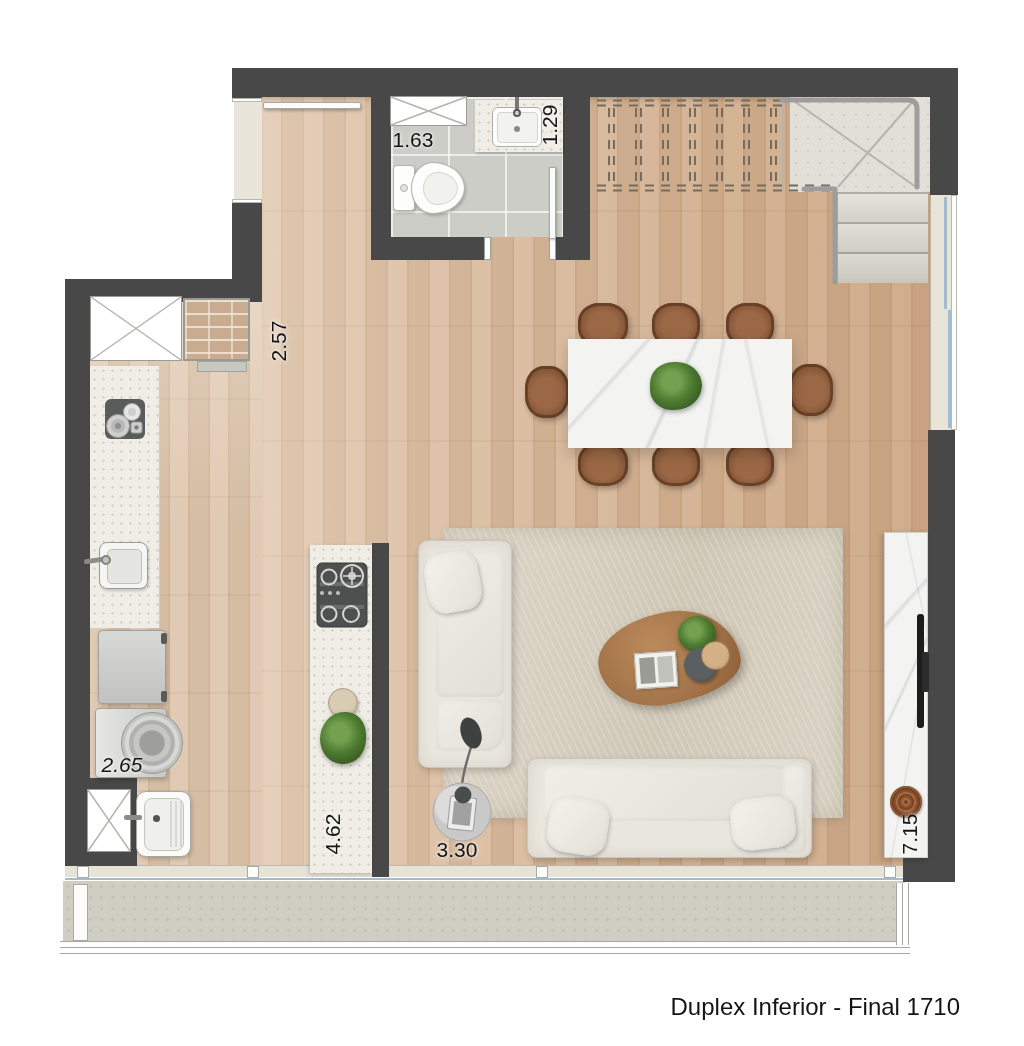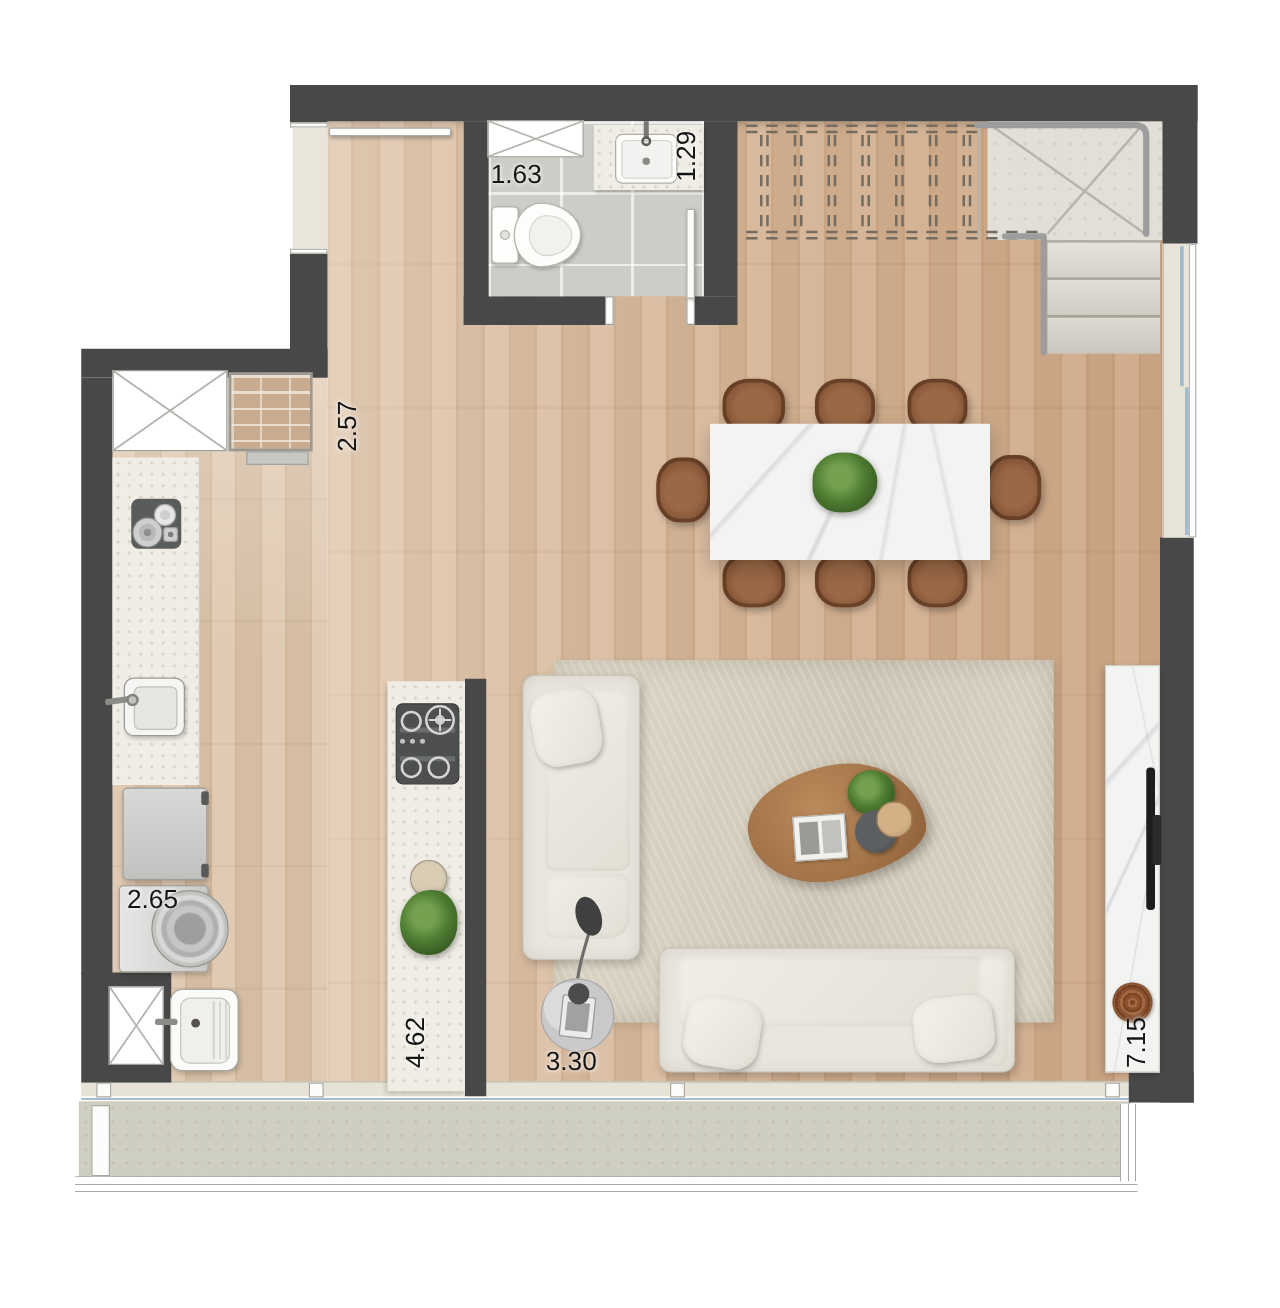--- a/index.html
+++ b/index.html
@@ -265,18 +265,19 @@
       <rect x="449" y="797" width="26" height="33" rx="2" transform="rotate(6 462 813)" fill="#ececec" stroke="#9a9a9a"></rect>
       <rect x="453" y="802" width="18" height="23" transform="rotate(6 462 813)" fill="#8f8f8f" opacity="0.8"></rect>
       <circle cx="463" cy="795" r="8.5" fill="#4b4d4c"></circle>
       <ellipse cx="471" cy="733" rx="10" ry="16" transform="rotate(-18 471 733)" fill="#3e4140"></ellipse>
     </g>
   </svg>
 
   <div class="dim" style="left:413px;top:140px;">1.63</div>
   <div class="dim v" style="left:550px;top:125px;">1.29</div>
   <div class="dim v" style="left:279px;top:341px;">2.57</div>
-  <div class="dim" style="left:122px;top:720px;">2.65</div>
+  <div class="dim" style="left:122px;top:765px;font-style:italic;">2.65</div>
   <div class="dim v" style="left:333px;top:834px;">4.62</div>
   <div class="dim" style="left:457px;top:850px;">3.30</div>
   <div class="dim v" style="left:910px;top:834px;">7.15</div>
 
+  <div class="caption">Duplex Inferior - Final 1710</div>
 </div>
 
 </body></html>

